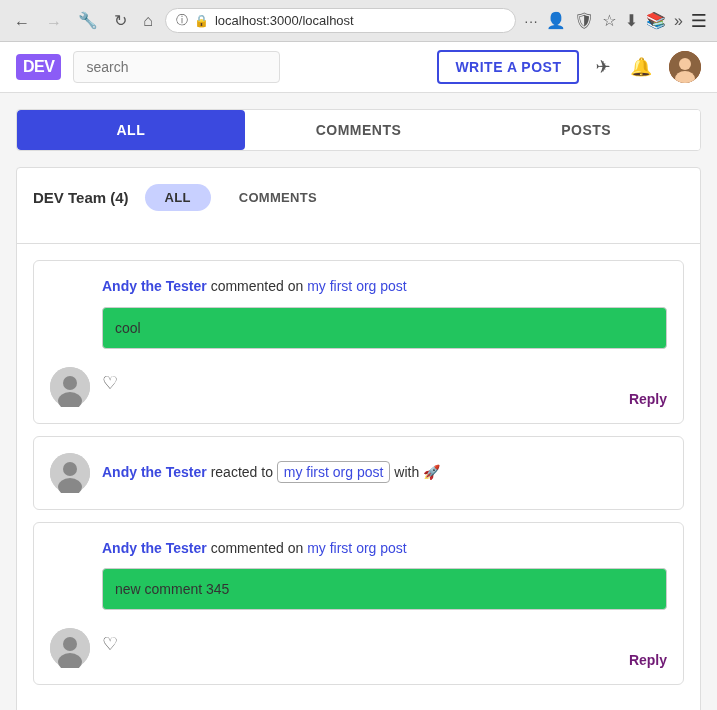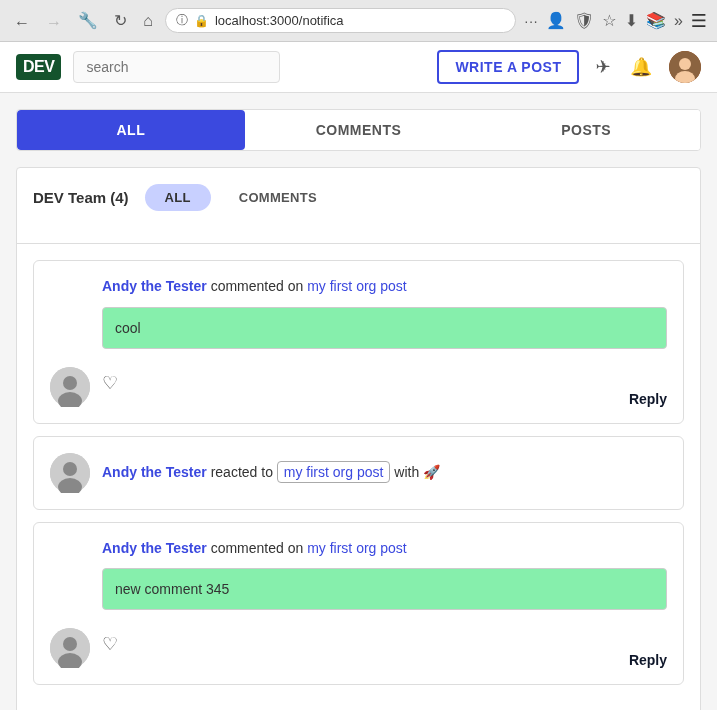--- a/index.html
+++ b/index.html
@@ -40,21 +40,21 @@
     
     .app-header {
       background: white;
       display: flex;
       align-items: center;
       padding: 8px 16px;
       gap: 12px;
       border-bottom: 1px solid #ddd;
     }
     .dev-logo {
-      background: #14532d;
+      background: #8b5cf6;
       color: white;
       font-weight: 800;
       font-size: 16px;
       padding: 4px 7px;
       border-radius: 4px;
       letter-spacing: -0.5px;
     }
     .search-bar {
       flex: 1;
       max-width: 260px;
@@ -216,42 +216,42 @@
       border-radius: 4px;
       padding: 2px 6px;
       display: inline;
     }
     .comment-box {
       border: 1px solid #ccc;
       border-radius: 4px;
       padding: 12px;
       font-size: 14px;
       color: #333;
-      background: #86efac;
+      background: #22c55e;
       margin-bottom: 10px;
     }
     .notif-actions {
       display: flex;
       align-items: center;
       justify-content: space-between;
     }
     .like-btn {
       background: none;
       border: none;
       cursor: pointer;
       font-size: 18px;
       color: #555;
       padding: 0;
     }
     .reply-btn {
       background: none;
       border: none;
       cursor: pointer;
       font-size: 14px;
-      color: #0f172a;
+      color: #701a75;
       font-weight: 600;
       padding: 0;
       margin-top: 32px;
     }
     hr.section-divider {
       border: none;
       border-top: 1px solid #ddd;
       margin: 0 -16px 16px -16px;
     }
   </style>
@@ -260,21 +260,21 @@
 
 <div class="browser-chrome">
   <button class="browser-nav-btn">←</button>
   <button class="browser-nav-btn disabled">→</button>
   <button class="browser-nav-btn">🔧</button>
   <button class="browser-nav-btn">↻</button>
   <button class="browser-nav-btn">⌂</button>
   <div class="address-bar">
     <span style="color:#666;font-size:12px;">ⓘ</span>
     <span style="color:#666;font-size:12px;">🔒</span>
-    <span>localhost:3000/notifica</span>
+    <span>localhost:3000/localhost</span>
   </div>
   <span style="font-size:14px;color:#555;cursor:pointer;">···</span>
   <span style="font-size:16px;color:#555;cursor:pointer;">👤</span>
   <span style="font-size:16px;color:#555;cursor:pointer;">🛡</span>
   <span style="font-size:16px;color:#555;cursor:pointer;">☆</span>
   <span style="font-size:16px;color:#555;cursor:pointer;">⬇</span>
   <span style="font-size:16px;color:#555;cursor:pointer;">📚</span>
   <span style="font-size:16px;color:#555;cursor:pointer;">»</span>
   <span class="browser-menu">☰</span>
 </div>

